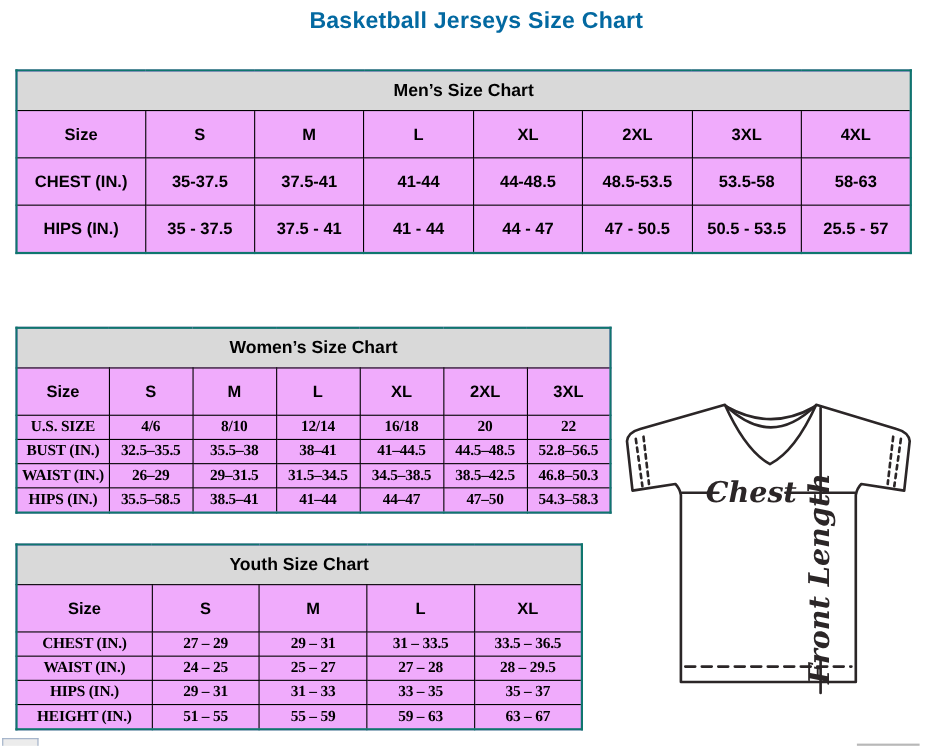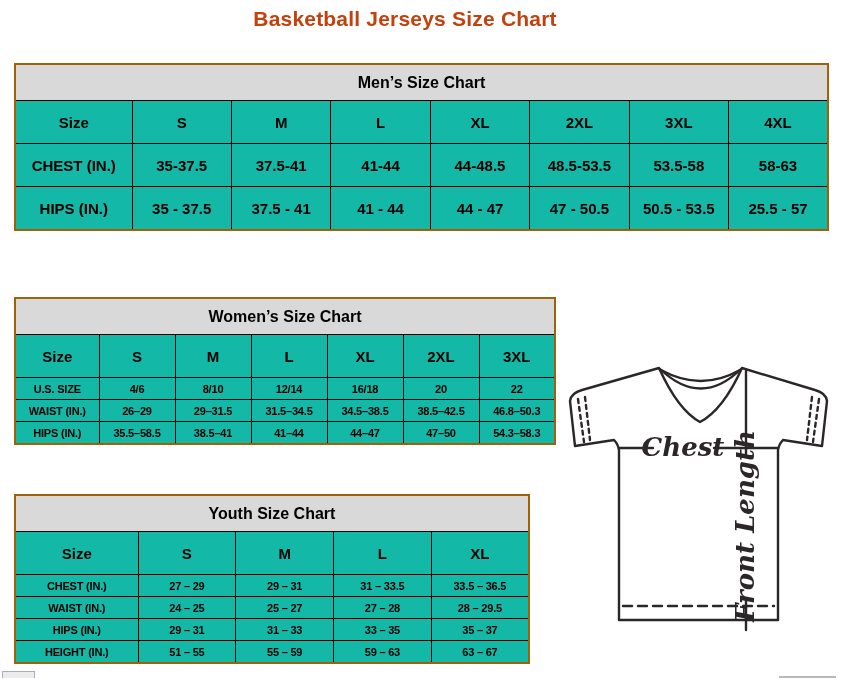--- a/index.html
+++ b/index.html
@@ -2,50 +2,50 @@
 <html><head>
 <meta charset="utf-8">
 <style>
   html,body { margin:0; padding:0; background:#fff; }
   .canvas {
     position:relative; width:843px; height:679px; background:#fff;
     font-family:"Liberation Sans", sans-serif; overflow:hidden;
   }
   .page-title {
     position:absolute; left:0; top:7px; width:810px; text-align:center;
-    font-size:21px; font-weight:bold; color:#c2410c; letter-spacing:0.2px;
+    font-size:21px; font-weight:bold; color:#0369a1; letter-spacing:0.2px;padding-left:28px;
   }
   .tbl-wrap { position:absolute; }
   .tbl-wrap.men   { left:14px; top:63px;  }
   .tbl-wrap.women { left:14px; top:297px;border-radius:11px; }
   .tbl-wrap.youth { left:14px; top:494px; }
 
   table.size-table {
     border-collapse:collapse; table-layout:fixed;
-    border:2px solid #a16207; background:#14b8a6;
+    border:2px solid #0f766e; background:#f0abfc;
   }
   table.size-table td {
     border:1px solid #000; text-align:center; vertical-align:middle;
     font-weight:bold; color:#000; padding:0 2px; overflow:hidden; white-space:nowrap;
   }
   td.caption-cell { background:#d9d9d9; height:35px; font-size:16px; }
 
   table.men   { width:815px; }
   table.women { width:542px; }
   table.youth { width:516px; }
   col.first-col-men   { width:117px; }
   col.first-col-women { width:84px;  }
   col.first-col-youth { width:123px; }
 
   table.men tr.size-row td,
   table.men tr.data-row td { height:42px; font-size:15px; }
   table.women tr.size-row td,
   table.youth tr.size-row td { height:42px; font-size:15px; }
   table.women tr.data-row td,
-  table.youth tr.data-row td { height:21px; font-size:11px; letter-spacing:-0.2px; }
+  table.youth tr.data-row td { height:21px; font-size:14px; letter-spacing:-0.2px;font-family:Liberation Serif, serif; }
   tr.size-row td.label-cell { font-size:14px; }
 
   .jersey-svg { position:absolute; left:556px; top:358px; }
   .jersey-svg text {
     font-family:"DejaVu Serif","Liberation Serif",serif;
     font-style:italic; font-weight:bold; fill:#2b2627;
   }
   .frag-left {
     position:absolute; left:2px; top:671px; width:33px; height:7px;
     background:#ececec; border:1px solid #9fb0c8; border-bottom:none; box-sizing:border-box;
@@ -135,20 +135,29 @@
             <td>3XL</td>
           </tr>
           <tr class="data-row">
             <td class="label-cell">U.S. SIZE</td>
             <td>4/6</td>
             <td>8/10</td>
             <td>12/14</td>
             <td>16/18</td>
             <td>20</td>
             <td>22</td>
+          </tr>
+          <tr class="data-row">
+            <td class="label-cell">BUST (IN.)</td>
+            <td>32.5–35.5</td>
+            <td>35.5–38</td>
+            <td>38–41</td>
+            <td>41–44.5</td>
+            <td>44.5–48.5</td>
+            <td>52.8–56.5</td>
           </tr>
           <tr class="data-row">
             <td class="label-cell">WAIST (IN.)</td>
             <td>26–29</td>
             <td>29–31.5</td>
             <td>31.5–34.5</td>
             <td>34.5–38.5</td>
             <td>38.5–42.5</td>
             <td>46.8–50.3</td>
           </tr>

